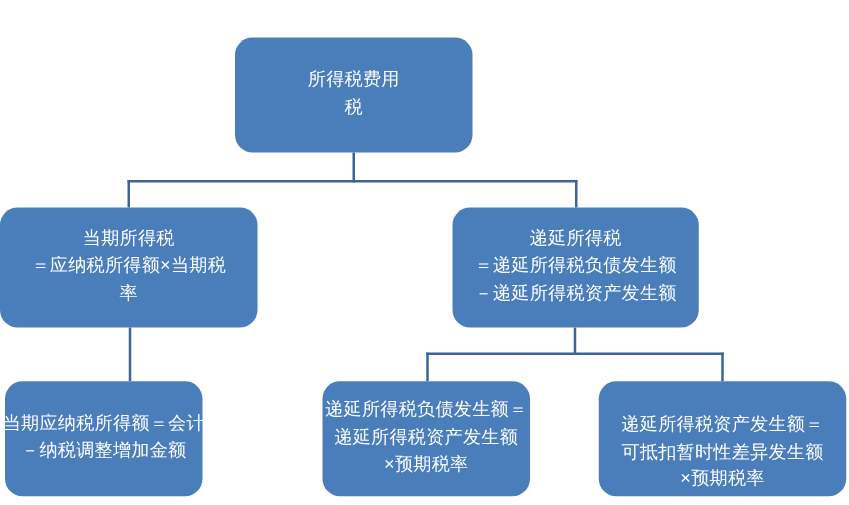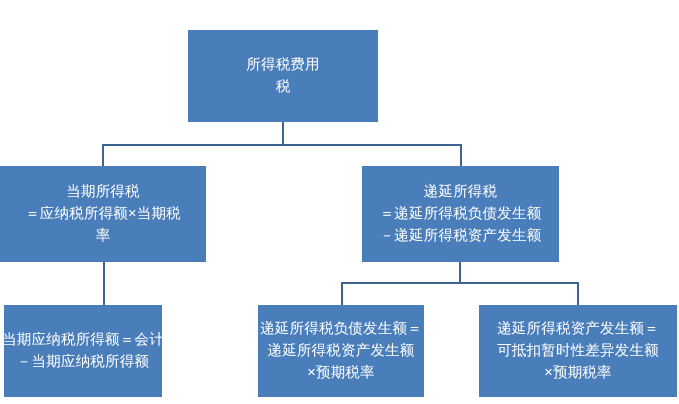--- a/index.html
+++ b/index.html
@@ -22,39 +22,40 @@
     display: flex;
     flex-direction: column;
     align-items: center;
     justify-content: center;
     text-align: center;
     line-height: 1.5;
     box-sizing: border-box;
     padding: 2px 4px;
     font-size: 14.5px;
     letter-spacing: 0.2px;
+    border-radius: 14px;
   }
   .node .line {
     display: block;
     white-space: nowrap;
   }
   .connector {
     position: absolute;
     background: #3d6494;
   }
   .connector.v { width: 2px; }
   .connector.h { height: 2px; }
 
   
   #node-root          { left: 188px; top: 30px;  width: 190px; height: 92px; }
   #node-current-tax   { left: 0px;   top: 166px; width: 206px; height: 96px; }
   #node-deferred-tax  { left: 362px; top: 166px; width: 197px; height: 96px; }
   #node-taxable-income{ left: 4px;   top: 305px; width: 158px; height: 92px; }
   #node-dtl           { left: 258px; top: 305px; width: 166px; height: 92px; }
-  #node-dta           { left: 479px; top: 305px; width: 198px; height: 92px; }
+  #node-dta           { left: 479px; top: 305px; width: 198px; height: 92px; justify-content: flex-end; }
 
   
   #conn-root-down     { left: 282px; top: 122px; height: 24px; }
   #conn-level1-bar    { left: 102px; top: 144px; width: 360px; }
   #conn-to-current    { left: 102px; top: 144px; height: 22px; }
   #conn-to-deferred   { left: 460px; top: 144px; height: 22px; }
   #conn-current-down  { left: 103px; top: 262px; height: 43px; }
   #conn-deferred-down { left: 459px; top: 262px; height: 21px; }
   #conn-level2-bar    { left: 341px; top: 282px; width: 238px; }
   #conn-to-dtl        { left: 341px; top: 282px; height: 23px; }
@@ -87,21 +88,21 @@
   </div>
 
   <div class="node" id="node-current-tax">
     <span class="line">当期所得税</span>
     <span class="line">＝应纳税所得额×当期税</span>
     <span class="line">率</span>
   </div>
 
   <div class="node" id="node-taxable-income">
     <span class="line">当期应纳税所得额＝会计</span>
-    <span class="line">－当期应纳税所得额</span>
+    <span class="line">－纳税调整增加金额</span>
   </div>
 
   <div class="node" id="node-dtl">
     <span class="line">递延所得税负债发生额＝</span>
     <span class="line">递延所得税资产发生额</span>
     <span class="line">×预期税率</span>
   </div>
 
   <div class="node" id="node-dta">
     <span class="line">递延所得税资产发生额＝</span>

